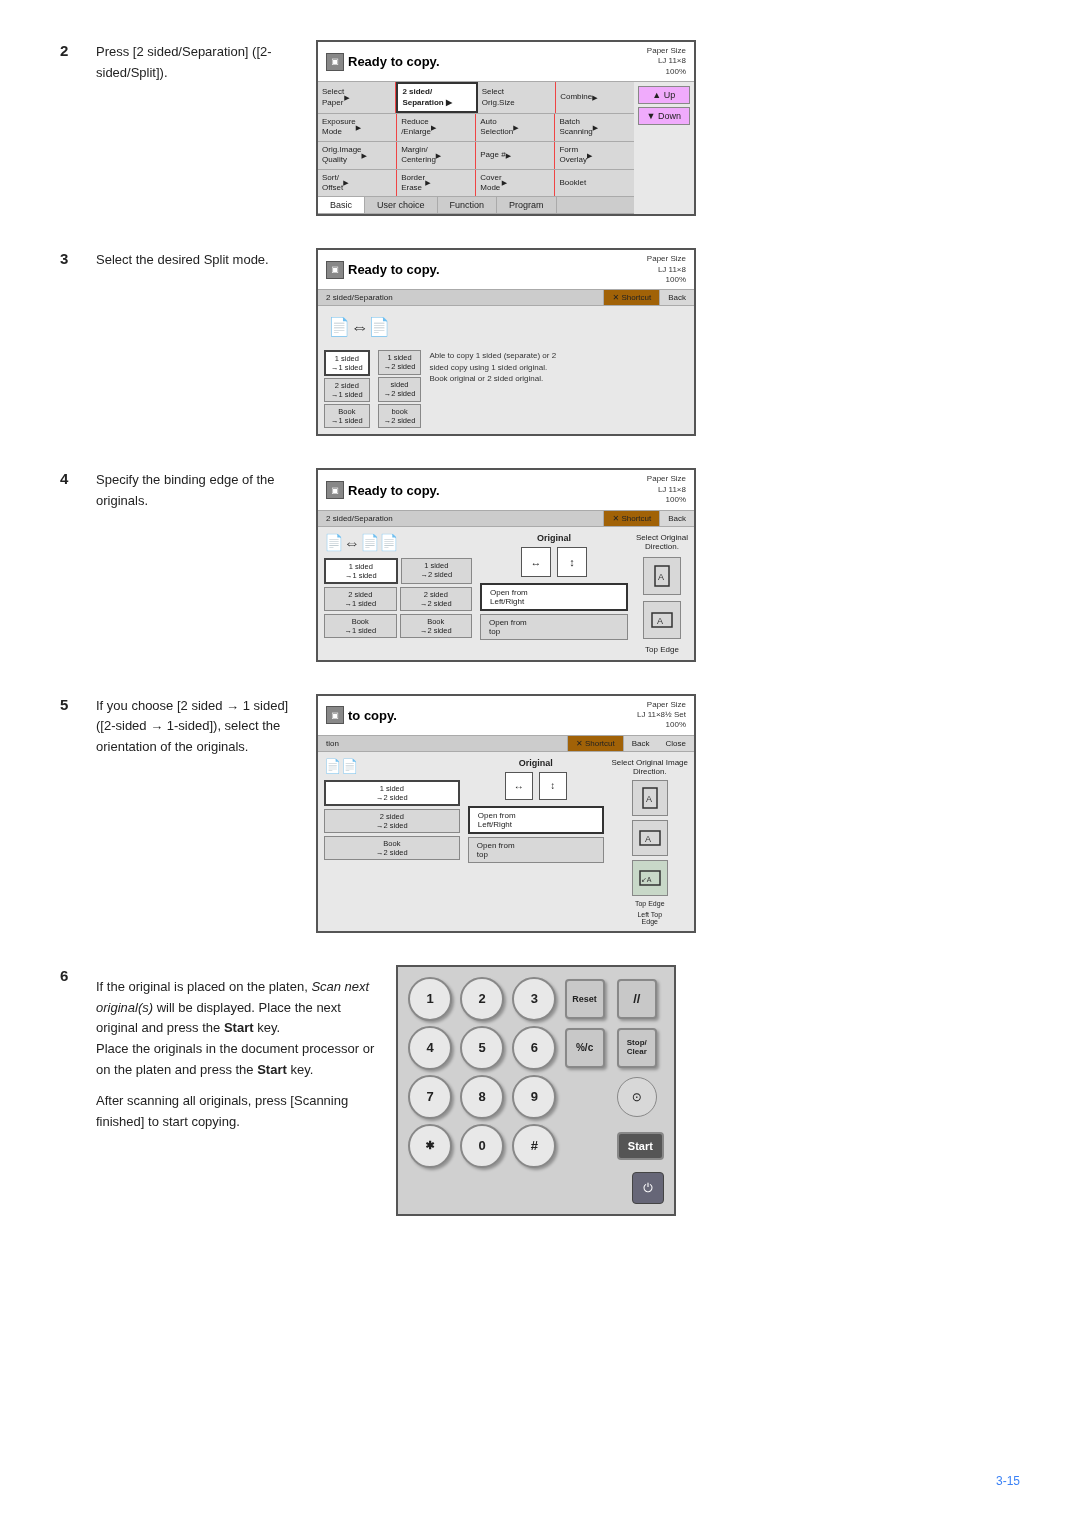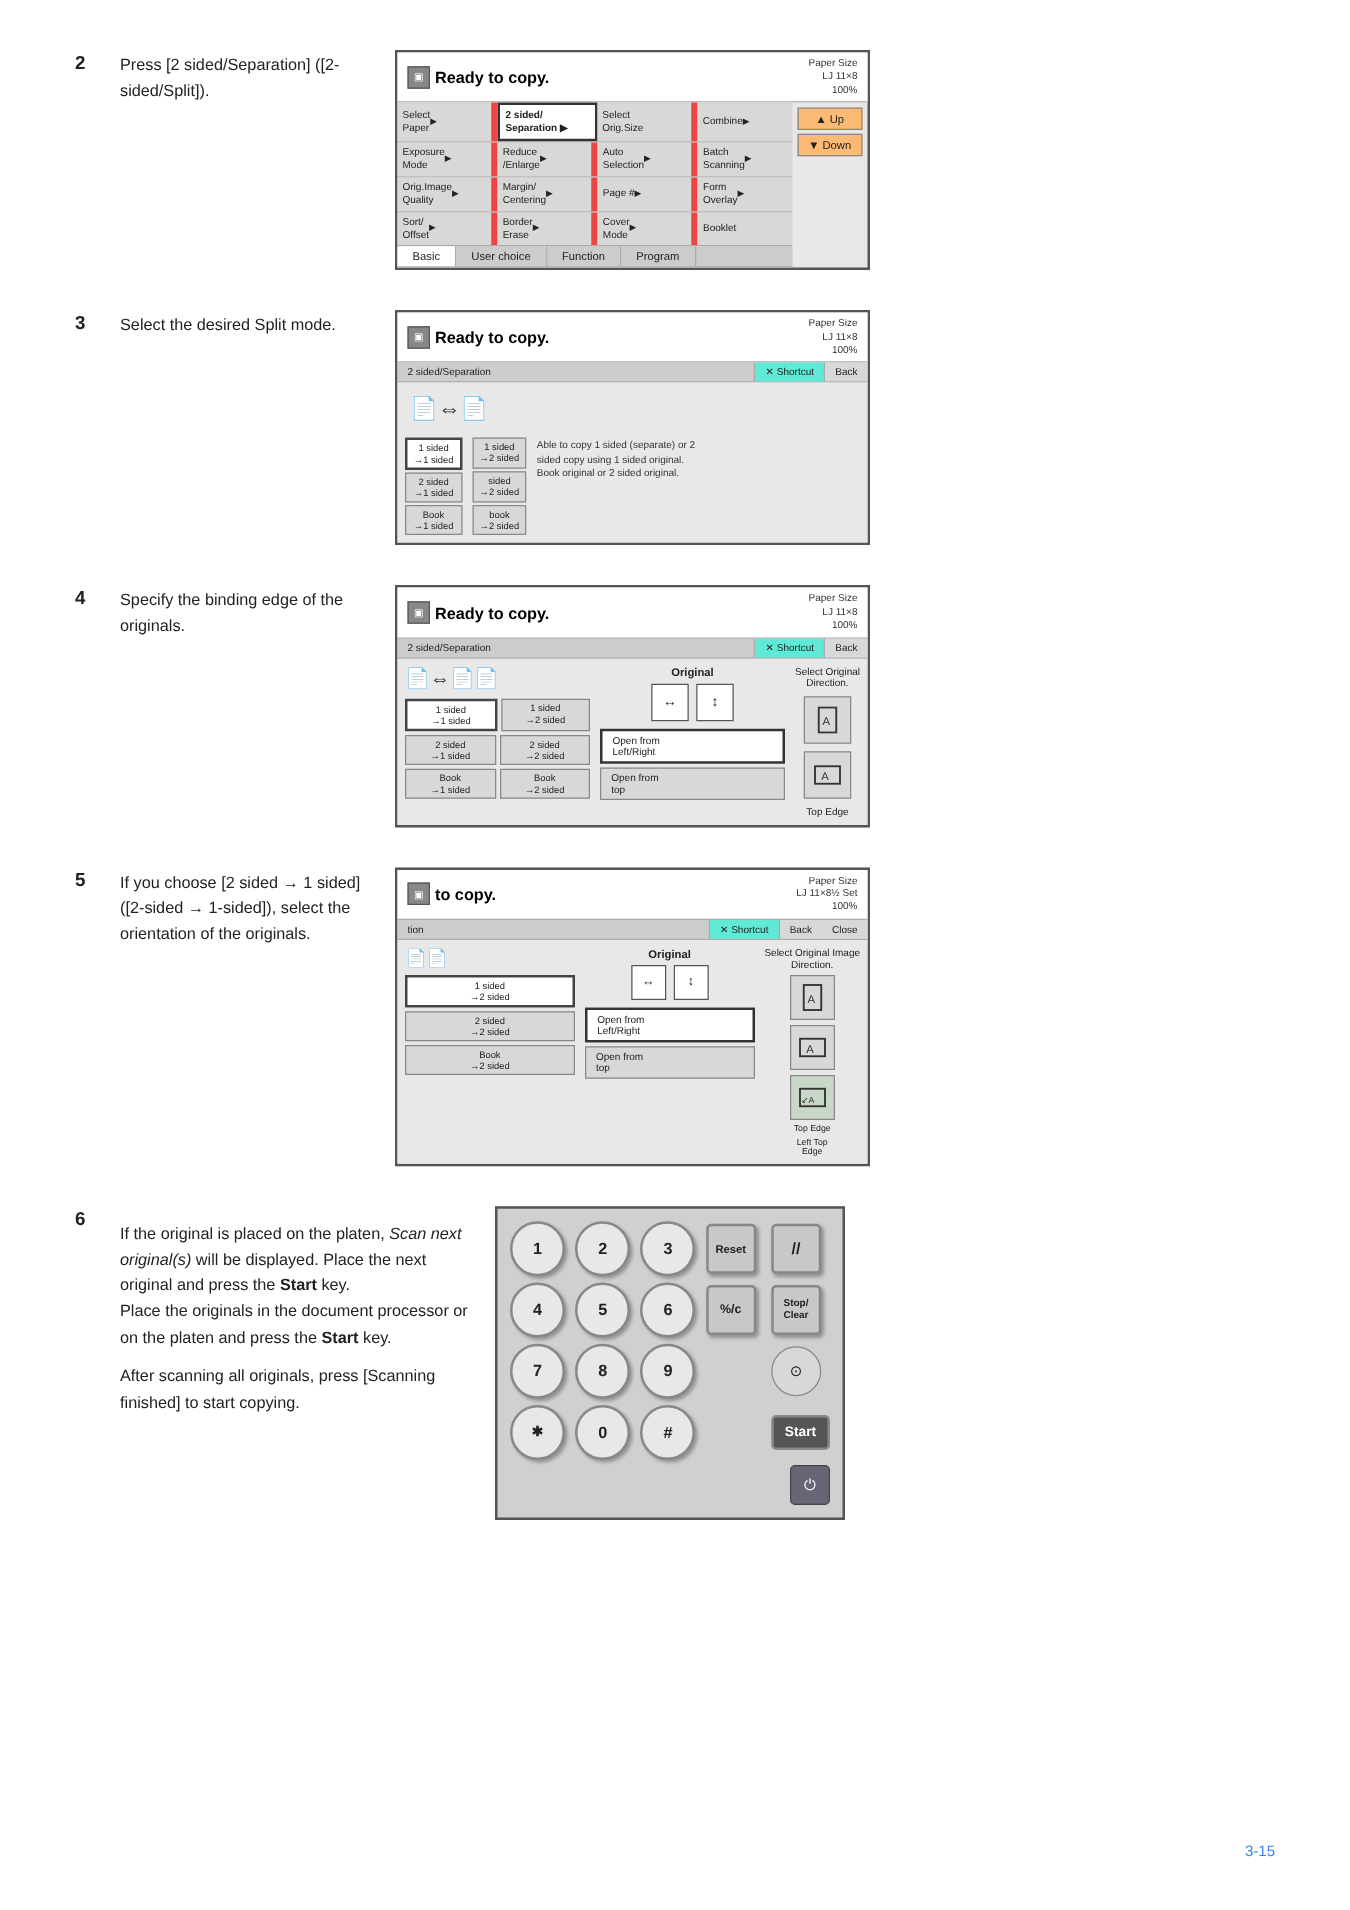--- a/index.html
+++ b/index.html
@@ -80,21 +80,21 @@
       line-height: 1.3;
     }
 
     .screen-menu-row {
       display: flex;
       border-bottom: 1px solid #aaa;
     }
 
     .menu-cell {
       flex: 1;
-      border-right: 5px solid #ef4444;
+      border-right: 1px solid #ef4444;
       padding: 3px 4px;
       font-size: 8px;
       color: #222;
       background: #d8d8d8;
       line-height: 1.3;
       min-height: 22px;
       display: flex;
       align-items: center;
     }
 
@@ -125,21 +125,21 @@
     }
 
     .side-btns {
       display: flex;
       flex-direction: column;
       gap: 3px;
       padding: 4px;
     }
 
     .side-btn {
-      background: #fdba74;
+      background: #f0abfc;
       border: 1px solid #888;
       padding: 3px 8px;
       font-size: 9px;
       text-align: center;
       cursor: pointer;
     }
 
     
     .split-screen {
       width: 380px;
@@ -242,21 +242,21 @@
     .shortcut-label {
       padding: 3px 8px;
       font-size: 8px;
       border-right: 1px solid #aaa;
       flex: 1;
     }
 
     .shortcut-btn {
       padding: 3px 8px;
       font-size: 8px;
-      background: #5eead4;
+      background: #a16207;
       border-right: 1px solid #aaa;
     }
 
     .back-btn {
       padding: 3px 8px;
       font-size: 8px;
       background: #d8d8d8;
     }
 
     .step-text-only {

